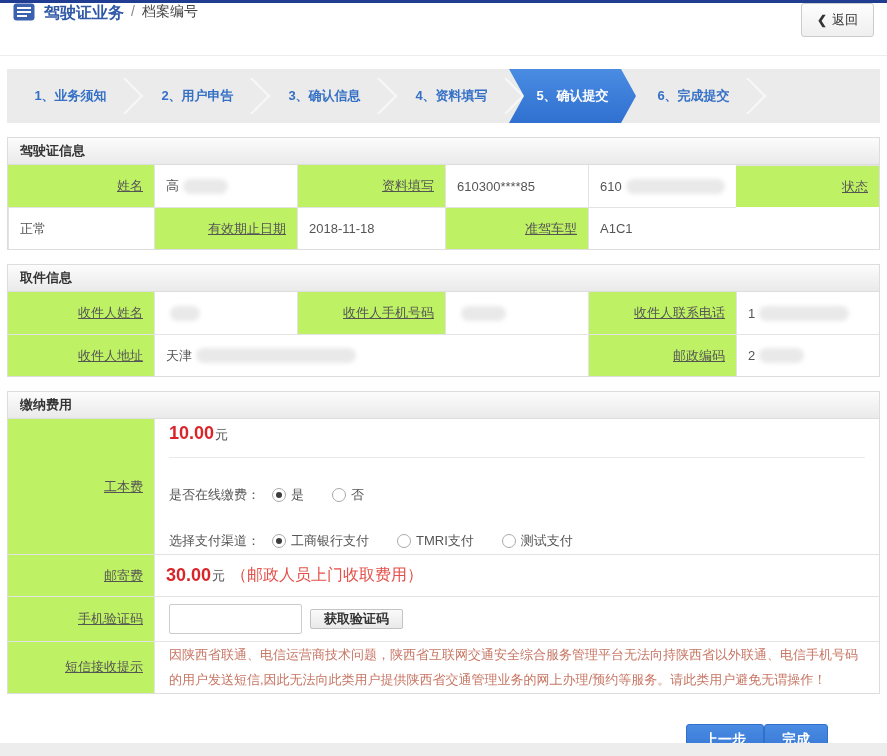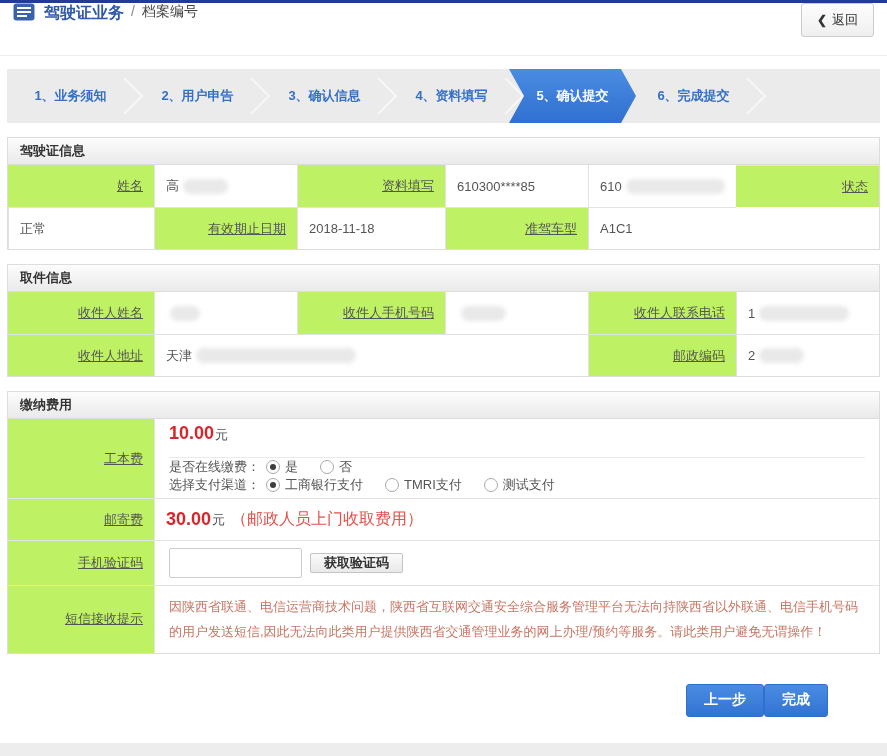--- a/index.html
+++ b/index.html
@@ -67,33 +67,33 @@
 
   
   .redact { display:inline-block; height:15px; margin-left:4px; border-radius:8px; background:#e9e9e9; filter:blur(2px); vertical-align:middle; }
   .rw30{width:30px} .rw45{width:45px} .rw90{width:90px} .rw120{width:120px} .rw160{width:160px}
 
   
   .fee-val { flex-direction:column; align-items:stretch; justify-content:center; padding:4px 14px; }
   .amt { color:#d9252a; font-weight:bold; font-size:18px; }
   .yuan { color:#555; font-size:13px; margin-left:1px; }
   .amount-line { padding-bottom:13px; border-bottom:1px solid #eaeaea; }
-  .pay-line { display:flex; align-items:center; margin-top:0; }
+  .pay-line { display:flex; align-items:center; margin-top:28px; gap:6px; }
   .pay-q { color:#555; margin-right:6px; }
   .radio { position:relative; display:inline-block; width:14px; height:14px; border:1px solid #aaa; border-radius:50%; background:#fff; margin-right:5px; vertical-align:-2px; cursor:pointer; }
   .radio.checked::after { content:""; position:absolute; left:3px; top:3px; width:6px; height:6px; border-radius:50%; background:#3d3d3d; }
   .opt { display:inline-flex; align-items:center; margin-right:22px; cursor:pointer; }
   .note-red { color:#e5504a; font-size:16px; margin-left:6px; }
   .code-input { width:133px; height:30px; border:1px solid #ccc; border-radius:2px; padding:0 8px; font-size:13px; color:#333; background:#fff; }
   .btn-code {
     margin-left:8px; height:20px; padding:0 13px;
     background:linear-gradient(#fafafa,#e9e9e9); border:1px solid #c3c3c3; border-radius:2px;
     font-size:13px; color:#333; cursor:pointer; font-weight:bold;
   }
-  .notice { color:#c77664; line-height:1.95; padding:8px 14px; font-size:13px; }
+  .notice { color:#c77664; line-height:1.95; padding:0 14px; font-size:13px; }
 
   
   .footer { display:flex; justify-content:flex-end; gap:0; padding:30px 59px 0 0; }
   .btn-primary {
     min-width:52px; height:33px; padding:0 17px;
     background:linear-gradient(#4a8ce2,#3273d3); border:1px solid #2f6fcd; border-radius:3px;
     color:#fff; font-size:14px; font-weight:bold; cursor:pointer;
   }
 </style>
 </head>

